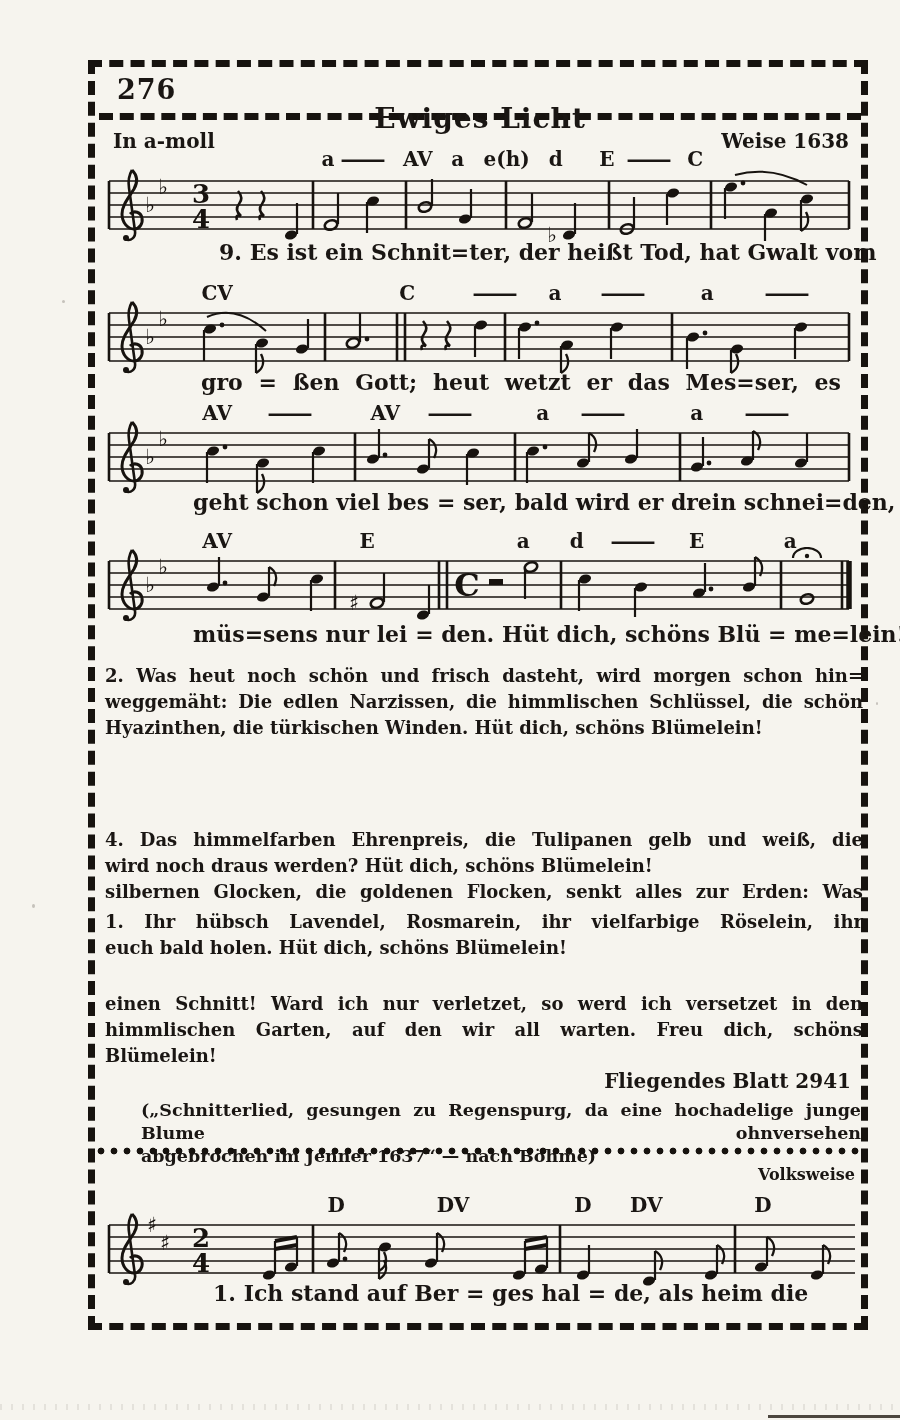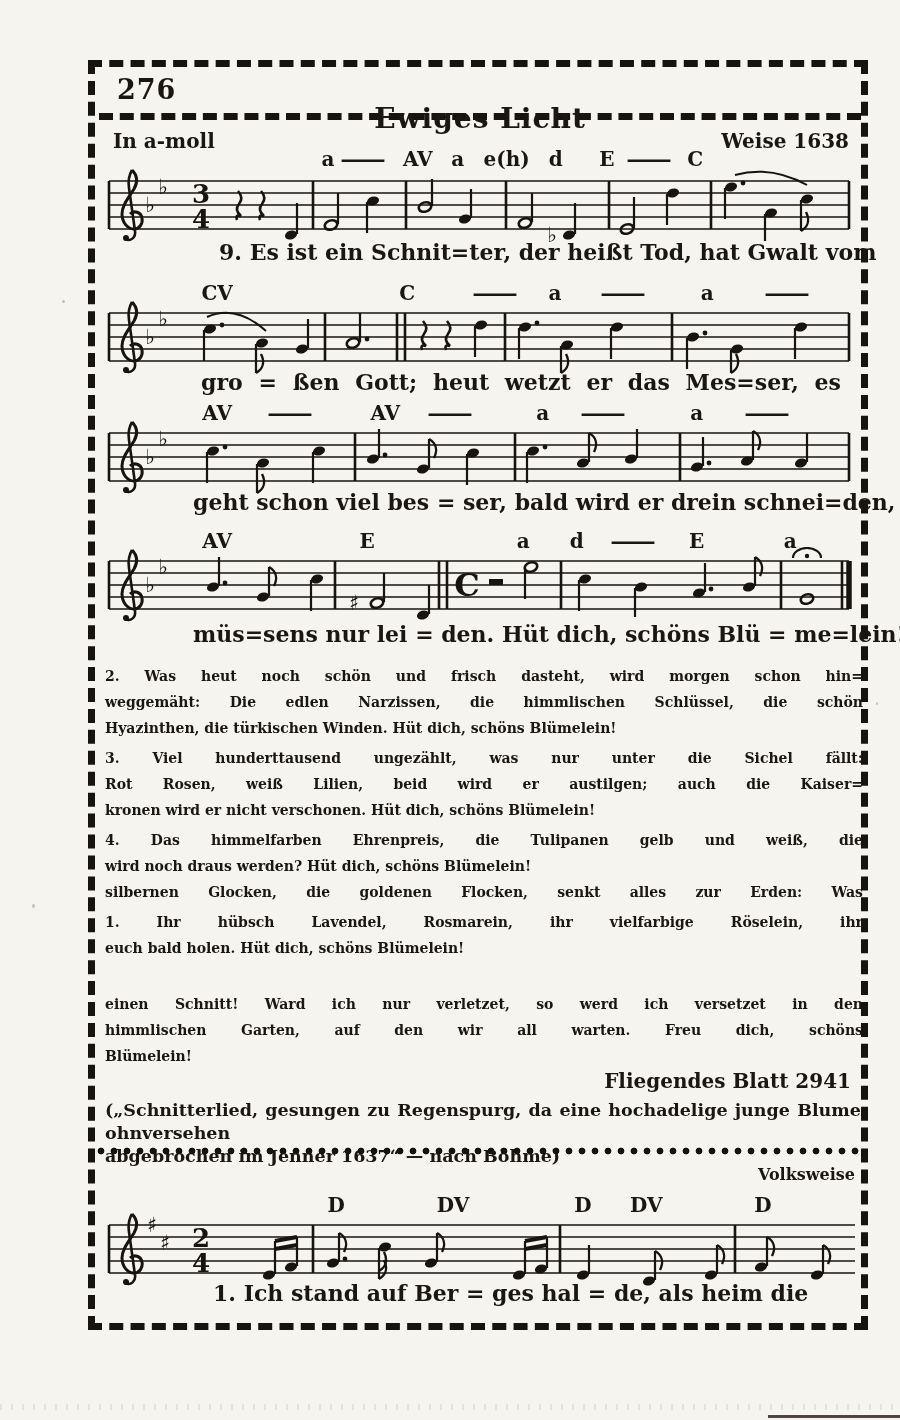--- a/index.html
+++ b/index.html
@@ -39,27 +39,27 @@
   svg .blk{stroke:#17130f;stroke-width:5.5;}
   svg .st{stroke:#17130f;stroke-width:2.2;}
   svg .mus{font-family:"DejaVu Serif",serif;font-weight:bold;fill:#17130f;}
   svg .acc{font-family:"DejaVu Sans",sans-serif;font-weight:bold;fill:#17130f;font-size:21px;}
   svg .dt{fill:#17130f;}
 
   .lyric-line{position:absolute;left:6px;width:754px;height:28px;
     font-size:22px;font-weight:bold;white-space:nowrap;
     text-align:justify;text-align-last:justify;box-sizing:border-box;}
 
-  .verse{position:absolute;left:10px;width:758px;font-size:14px;font-weight:bold;line-height:26px;}
+  .verse{position:absolute;left:10px;width:758px;font-size:18px;font-weight:bold;line-height:26px;}
   .verse-line{text-align:justify;text-align-last:justify;}
   .verse-line.last{text-align-last:left;}
 
   .attribution{position:absolute;right:10px;top:1002px;font-size:20px;font-weight:bold;}
   .footnote{position:absolute;left:10px;width:756px;top:1032px;font-size:17.5px;font-weight:bold;line-height:23px;}
-  .footnote-line{text-align:justify;text-align-last:justify;}
+  .footnote-line{text-align:justify;text-align-last:justify;margin-left:36px;}
   .footnote-line.last{text-align-last:left;}
 
   .section-divider{position:absolute;left:2px;right:2px;top:1080px;height:9px;
     background:radial-gradient(circle at 4px 4px,#17130f 3.1px,transparent 3.7px);
     background-size:13px 9px;background-repeat:repeat-x;}
 
   .volksweise-label{position:absolute;right:6px;top:1098px;font-size:16px;font-weight:bold;}
 </style>
 </head>
 <body>
@@ -347,25 +347,20 @@
       <line class="blk" x1="748" y1="14" x2="748" y2="62"></line>
   </svg>
 
   <div class="lyric-line" style="top:554px;padding-left:92px;padding-right:10px;">müs=sens nur lei = den. Hüt dich, schöns Blü = me=lein!</div>
 
   <div class="verse" style="top:596px">
     <div class="verse-line">2. Was heut noch schön und frisch dasteht, wird morgen schon hin=</div>
     <div class="verse-line">weggemäht: Die edlen Narzissen, die himmlischen Schlüssel, die schön</div>
     <div class="verse-line last">Hyazinthen, die türkischen Winden. Hüt dich, schöns Blümelein!</div>
   </div>
-  <div class="verse" style="top:678px">
-    <div class="verse-line">3. Viel hunderttausend ungezählt, was nur unter die Sichel fällt:</div>
-    <div class="verse-line">Rot Rosen, weiß Lilien, beid wird er austilgen; auch die Kaiser=</div>
-    <div class="verse-line last">kronen wird er nicht verschonen. Hüt dich, schöns Blümelein!</div>
-  </div>
   <div class="verse" style="top:760px">
     <div class="verse-line">4. Das himmelfarben Ehrenpreis, die Tulipanen gelb und weiß, die</div>
     <div class="verse-line last">wird noch draus werden? Hüt dich, schöns Blümelein!</div>
     <div class="verse-line">silbernen Glocken, die goldenen Flocken, senkt alles zur Erden: Was</div>
   </div>
   <div class="verse" style="top:842px">
     <div class="verse-line">1. Ihr hübsch Lavendel, Rosmarein, ihr vielfarbige Röselein, ihr</div>
     <div class="verse-line last">euch bald holen. Hüt dich, schöns Blümelein!</div>
   </div>
   <div class="verse" style="top:924px">

